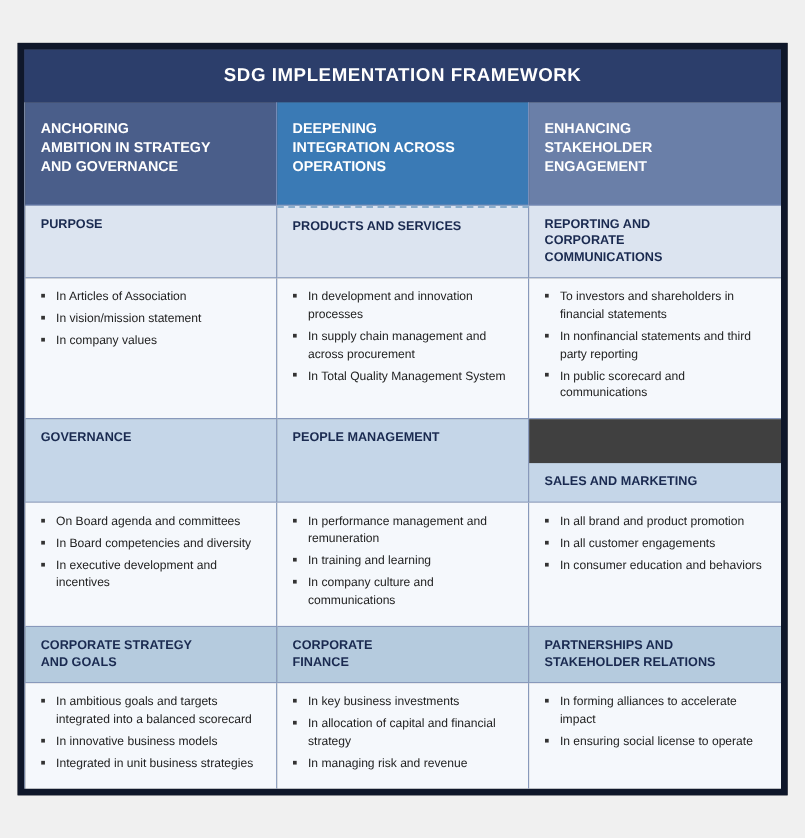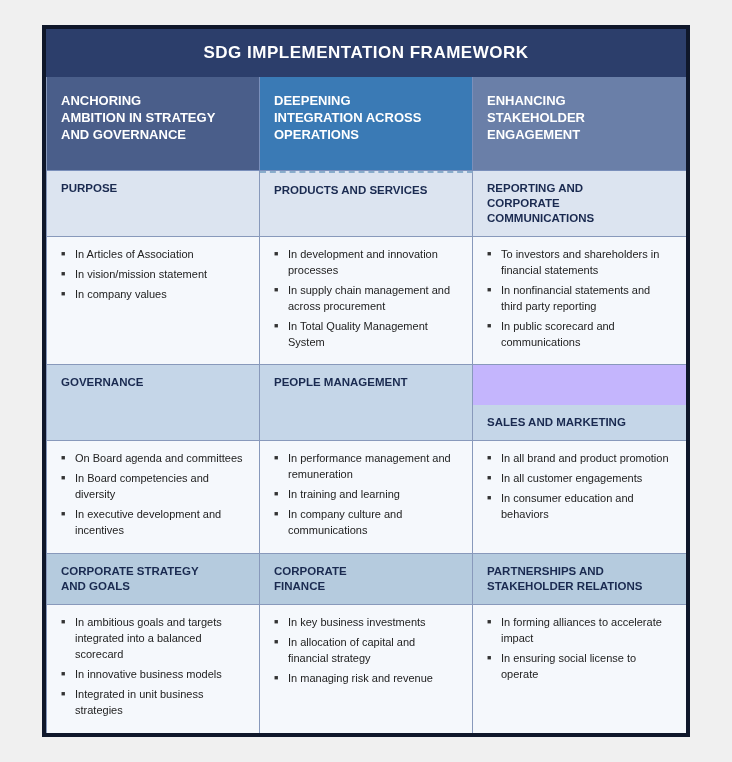--- a/index.html
+++ b/index.html
@@ -6,23 +6,23 @@
     body {
       font-family: Arial, sans-serif;
       background: #f0f0f0;
       display: flex;
       justify-content: center;
       align-items: center;
       min-height: 762px;
       width: 732px;
     }
     .framework-container {
-      width: 648px;
-      background: #c4b5fd;
-      border: 4px solid #0f172a;
+      width: 700px;
+      background: #404040;
+      border: 6px solid #0f172a;
       padding: 0;
       margin: 16px auto;
     }
     .main-title {
       background: #2c3e6b;
       color: #fff;
       text-align: center;
       font-size: 17px;
       font-weight: bold;
       padding: 14px 20px;

